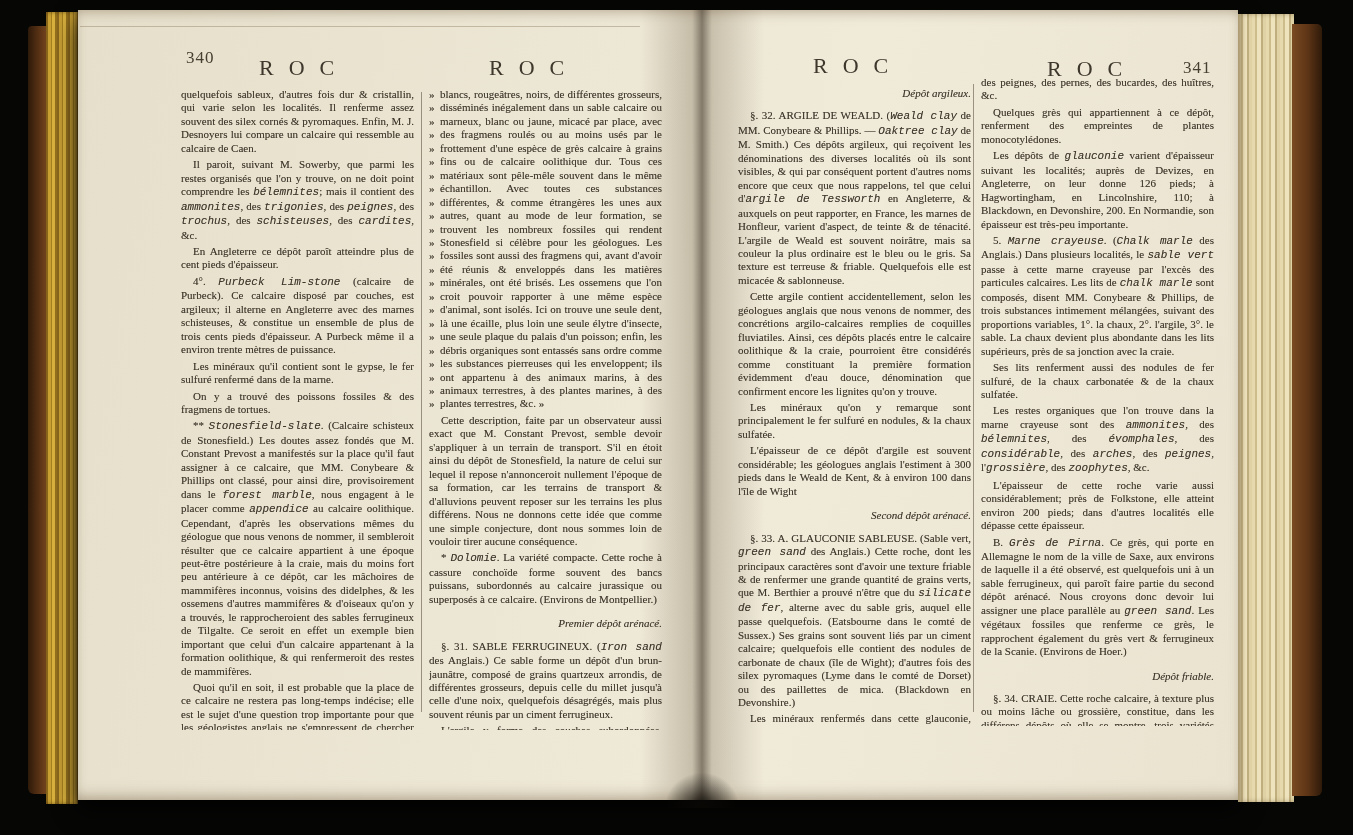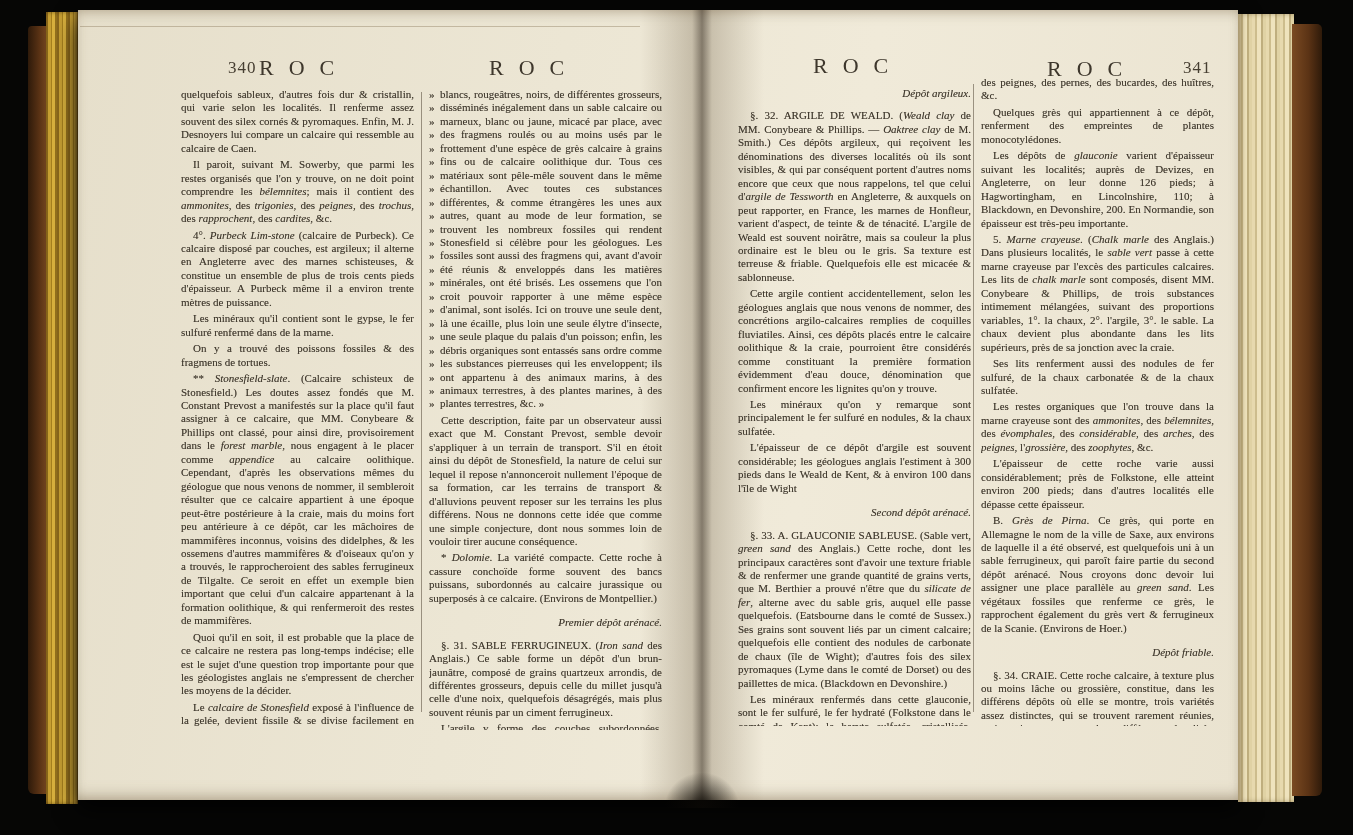--- a/index.html
+++ b/index.html
@@ -39,42 +39,43 @@
     text-shadow:0 0 .5px rgba(62,55,44,.45);}
   .col p{margin:0 0 3px 0;}
   .col p.para{text-indent:12px;}
   .col p.cont{text-indent:0;}
   .col p.crosshead{text-align:right;font-style:italic;text-indent:0;
     margin:11px 0 9px 0;}
   .col p.quote{position:relative;padding-left:11px;overflow:hidden;}
   .col p.quote::before{content:"»\A»\A»\A»\A»\A»\A»\A»\A»\A»\A»\A»\A»\A»\A»\A»\A»\A»\A»\A»\A»\A»\A»\A»\A»\A»\A»\A»";
     position:absolute;left:0;top:0;white-space:pre;}
   .divider{position:absolute;width:1px;background:rgba(70,58,42,.5);}
-  i{font-style:italic;}
+  i{font-style:italic;font-family:Liberation Mono, monospace;}
 </style>
 </head>
 <body>
 
 <div class="scene">
   <div class="cover-left"></div>
   <div class="edges-left"></div>
   <div class="pages"></div>
   <div class="page-topline"></div>
   <div class="gutter"></div>
   <div class="gutter-foot"></div>
   <div class="edges-right"></div>
   <div class="cover-right"></div>
 
-  <div class="pagenum" style="left:186px;top:58px;margin-left:42px;">340</div>
+  <div class="pagenum" style="left:186px;top:48px;">340</div>
   <div class="runhead" style="left:252px;top:55px;">ROC</div>
   <div class="runhead" style="left:482px;top:55px;">ROC</div>
 
   <div class="col" style="left:181px;top:88px;height:642px;">
       <p class="para cont">quelquefois sableux, d'autres fois dur &amp; cristallin, qui varie selon les localités. Il renferme assez souvent des silex cornés &amp; pyromaques. Enfin, M. J. Desnoyers lui compare un calcaire qui ressemble au calcaire de Caen.</p>
-      <p class="para">Il paroit, suivant M. Sowerby, que parmi les restes organisés que l'on y trouve, on ne doit point comprendre les <i>bélemnites</i>; mais il contient des <i>ammonites</i>, des <i>trigonies</i>, des <i>peignes</i>, des <i>trochus</i>, des <i>rapprochent</i>, des <i>cardites</i>, &amp;c.</p>
+      <p class="para">Il paroit, suivant M. Sowerby, que parmi les restes organisés que l'on y trouve, on ne doit point comprendre les <i>bélemnites</i>; mais il contient des <i>ammonites</i>, des <i>trigonies</i>, des <i>peignes</i>, des <i>trochus</i>, des <i>schisteuses</i>, des <i>cardites</i>, &amp;c.</p>
+      <p class="para">En Angleterre ce dépôt paroît atteindre plus de cent pieds d'épaisseur.</p>
       <p class="para">4°. <i>Purbeck Lim-stone</i> (calcaire de Purbeck). Ce calcaire disposé par couches, est argileux; il alterne en Angleterre avec des marnes schisteuses, &amp; constitue un ensemble de plus de trois cents pieds d'épaisseur. A Purbeck même il a environ trente mètres de puissance.</p>
       <p class="para">Les minéraux qu'il contient sont le gypse, le fer sulfuré renfermé dans de la marne.</p>
       <p class="para">On y a trouvé des poissons fossiles &amp; des fragmens de tortues.</p>
       <p class="para">** <i>Stonesfield-slate</i>. (Calcaire schisteux de Stonesfield.) Les doutes assez fondés que M. Constant Prevost a manifestés sur la place qu'il faut assigner à ce calcaire, que MM. Conybeare &amp; Phillips ont classé, pour ainsi dire, provisoirement dans le <i>forest marble</i>, nous engagent à le placer comme <i>appendice</i> au calcaire oolithique. Cependant, d'après les observations mêmes du géologue que nous venons de nommer, il sembleroit résulter que ce calcaire appartient à une époque peut-être postérieure à la craie, mais du moins fort peu antérieure à ce dépôt, car les mâchoires de mammifères inconnus, voisins des didelphes, &amp; les ossemens d'autres mammifères &amp; d'oiseaux qu'on y a trouvés, le rapprocheroient des sables ferrugineux de Tilgalte. Ce seroit en effet un exemple bien important que celui d'un calcaire appartenant à la formation oolithique, &amp; qui renfermeroit des restes de mammifères.</p>
       <p class="para">Quoi qu'il en soit, il est probable que la place de ce calcaire ne restera pas long-temps indécise; elle est le sujet d'une question trop importante pour que les géologistes anglais ne s'empressent de chercher les moyens de la décider.</p>
       <p class="para">Le <i>calcaire de Stonesfield</i> exposé à l'influence de la gelée, devient fissile &amp; se divise facilement en feuillets minces, dont on se sert pour couvrir les maisons. Les blocs que l'on retire de puits d'exploitation creusés verticalement, offrent un mélange que l'on ne remarque qu'à Stonesfield. « On voit dans le même morceau, dit M. Constant Prevost (, tome IV, page 395) des grains oolithiques,</p>
     </div>
   <div class="divider" style="left:421px;top:92px;height:620px;"></div>
   <div class="col" style="left:429px;top:88px;height:642px;">
       <p class="para cont quote">blancs, rougeâtres, noirs, de différentes grosseurs, disséminés inégalement dans un sable calcaire ou marneux, blanc ou jaune, micacé par place, avec des fragmens roulés ou au moins usés par le frottement d'une espèce de grès calcaire à grains fins ou de calcaire oolithique dur. Tous ces matériaux sont pêle-mêle souvent dans le même échantillon. Avec toutes ces substances différentes, &amp; comme étrangères les unes aux autres, quant au mode de leur formation, se trouvent les nombreux fossiles qui rendent Stonesfield si célèbre pour les géologues. Les fossiles sont aussi des fragmens qui, avant d'avoir été réunis &amp; enveloppés dans les matières minérales, ont été brisés. Les ossemens que l'on croit pouvoir rapporter à une même espèce d'animal, sont isolés. Ici on trouve une seule dent, là une écaille, plus loin une seule élytre d'insecte, une seule plaque du palais d'un poisson; enfin, les débris organiques sont entassés sans ordre comme les substances pierreuses qui les enveloppent; ils ont appartenu à des animaux marins, à des animaux terrestres, à des plantes marines, à des plantes terrestres, &amp;c. »</p>

